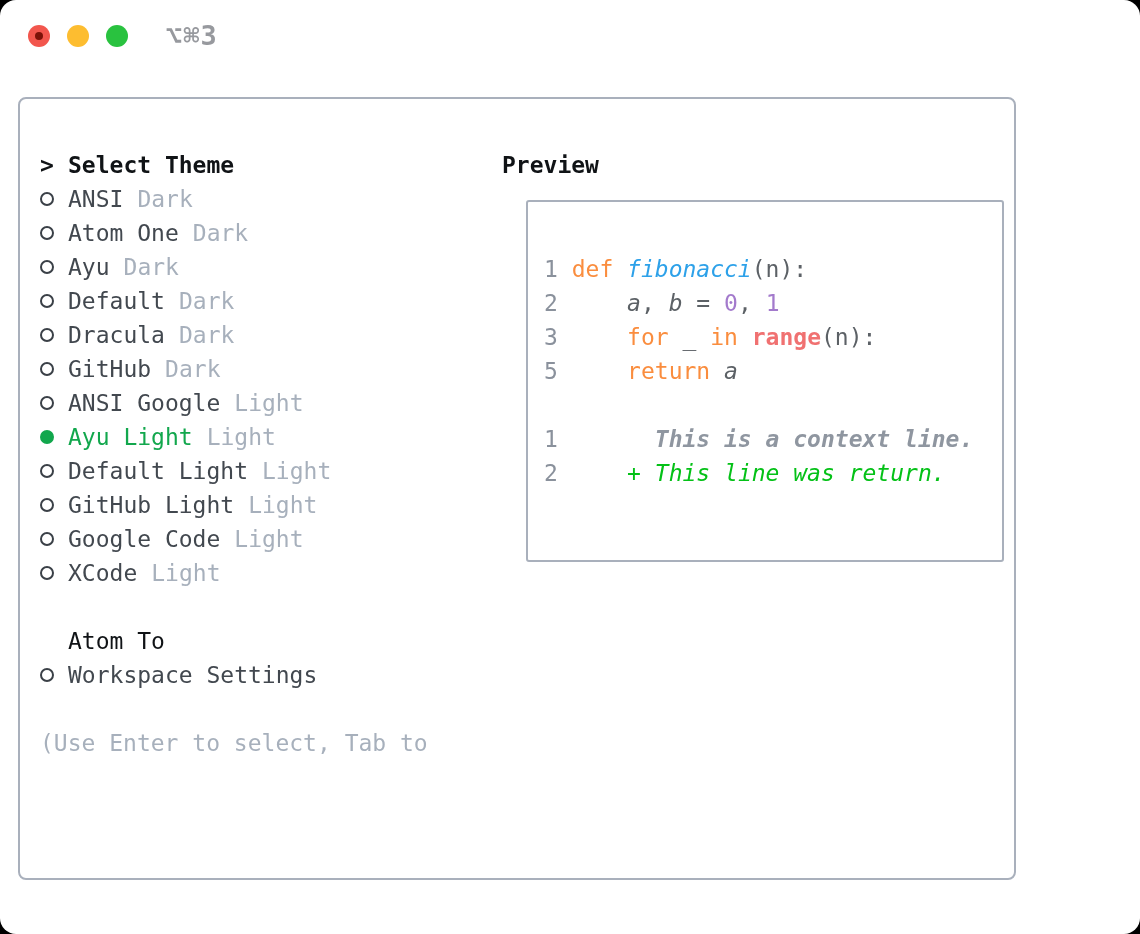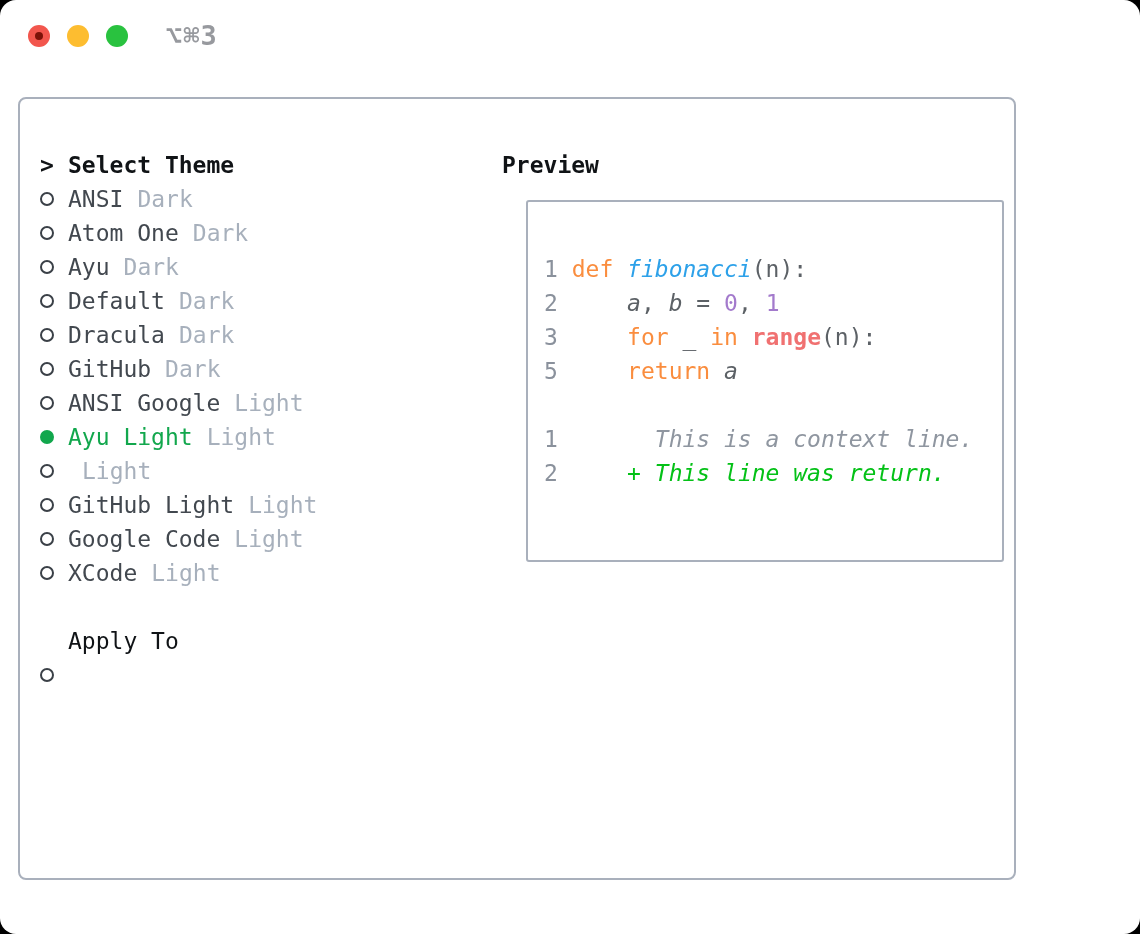--- a/index.html
+++ b/index.html
@@ -51,21 +51,21 @@
     padding:16px 0 0 16px;overflow:hidden;background:#fff;margin-left:16px;
   }
   .cline{height:34px;line-height:34px;font-size:23px;white-space:pre;font-weight:500;}
   .tok-ln{color:var(--ln_gray);}
   .tok-kw{color:var(--kw_orange);}
   .tok-fn{color:var(--fn_blue);font-style:italic;}
   .tok-tx{color:var(--code_fg);}
   .tok-var{color:var(--code_fg);font-style:italic;}
   .tok-num{color:var(--num_purple);}
   .tok-rng{color:var(--rng_coral);font-weight:bold;}
-  .tok-ctx{color:var(--ctx_gray);font-style:italic;}
+  .tok-ctx{color:var(--ctx_gray);font-style:italic;font-weight:bold;}
   .tok-del{color:var(--del_red);font-style:italic;}
   .tok-add{color:var(--add_green);font-style:italic;}
 </style>
 </head>
 <body>
 
 <div id="window">
 
   <div class="tl" id="tl-close">
     <div id="tl-close-dot"></div>
@@ -138,20 +138,21 @@
             <span class="marker">
               <div class="circle sel"></div>
             </span>
             <span class="name sel">Ayu Light</span>
             <span class="variant">Light</span>
           </div>
           <div class="row">
             <span class="marker">
               <div class="circle"></div>
             </span>
+            <span class="name">Default Light</span>
             <span class="variant">Light</span>
           </div>
           <div class="row">
             <span class="marker">
               <div class="circle"></div>
             </span>
             <span class="name">GitHub Light</span>
             <span class="variant">Light</span>
           </div>
           <div class="row">
@@ -167,33 +168,35 @@
             </span>
             <span class="name">XCode</span>
             <span class="variant">Light</span>
           </div>
         </div>
 
       <div class="row"></div>
 
       <div class="row">
         <span class="marker"></span>
-        <span class="section-title">Apply To</span>
+        <span class="section-title">Atom To</span>
       </div>
 
       <div id="apply-list">
           <div class="row">
             <span class="marker">
               <div class="circle"></div>
             </span>
+            <span class="name">Workspace Settings</span>
           </div>
         </div>
 
       <div class="row"></div>
 
+      <div class="help">(Use Enter to select, Tab to</div>
     </div>
 
     <div id="preview-title">Preview</div>
 
     <div id="preview-box">
       <div id="code-lines">
           <div class="cline"></div>
           <div class="cline"><span class="tok-ln">1 </span><span class="tok-kw">def </span><span class="tok-fn">fibonacci</span><span class="tok-tx">(n):</span></div>
           <div class="cline"><span class="tok-ln">2 </span><span class="tok-tx">    </span><span class="tok-var">a</span><span class="tok-tx">, </span><span class="tok-var">b</span><span class="tok-tx"> = </span><span class="tok-num">0</span><span class="tok-tx">, </span><span class="tok-num">1</span></div>
           <div class="cline"><span class="tok-ln">3 </span><span class="tok-tx">    </span><span class="tok-kw">for</span><span class="tok-tx"> _ </span><span class="tok-kw">in</span><span class="tok-tx"> </span><span class="tok-rng">range</span><span class="tok-tx">(n):</span></div>

